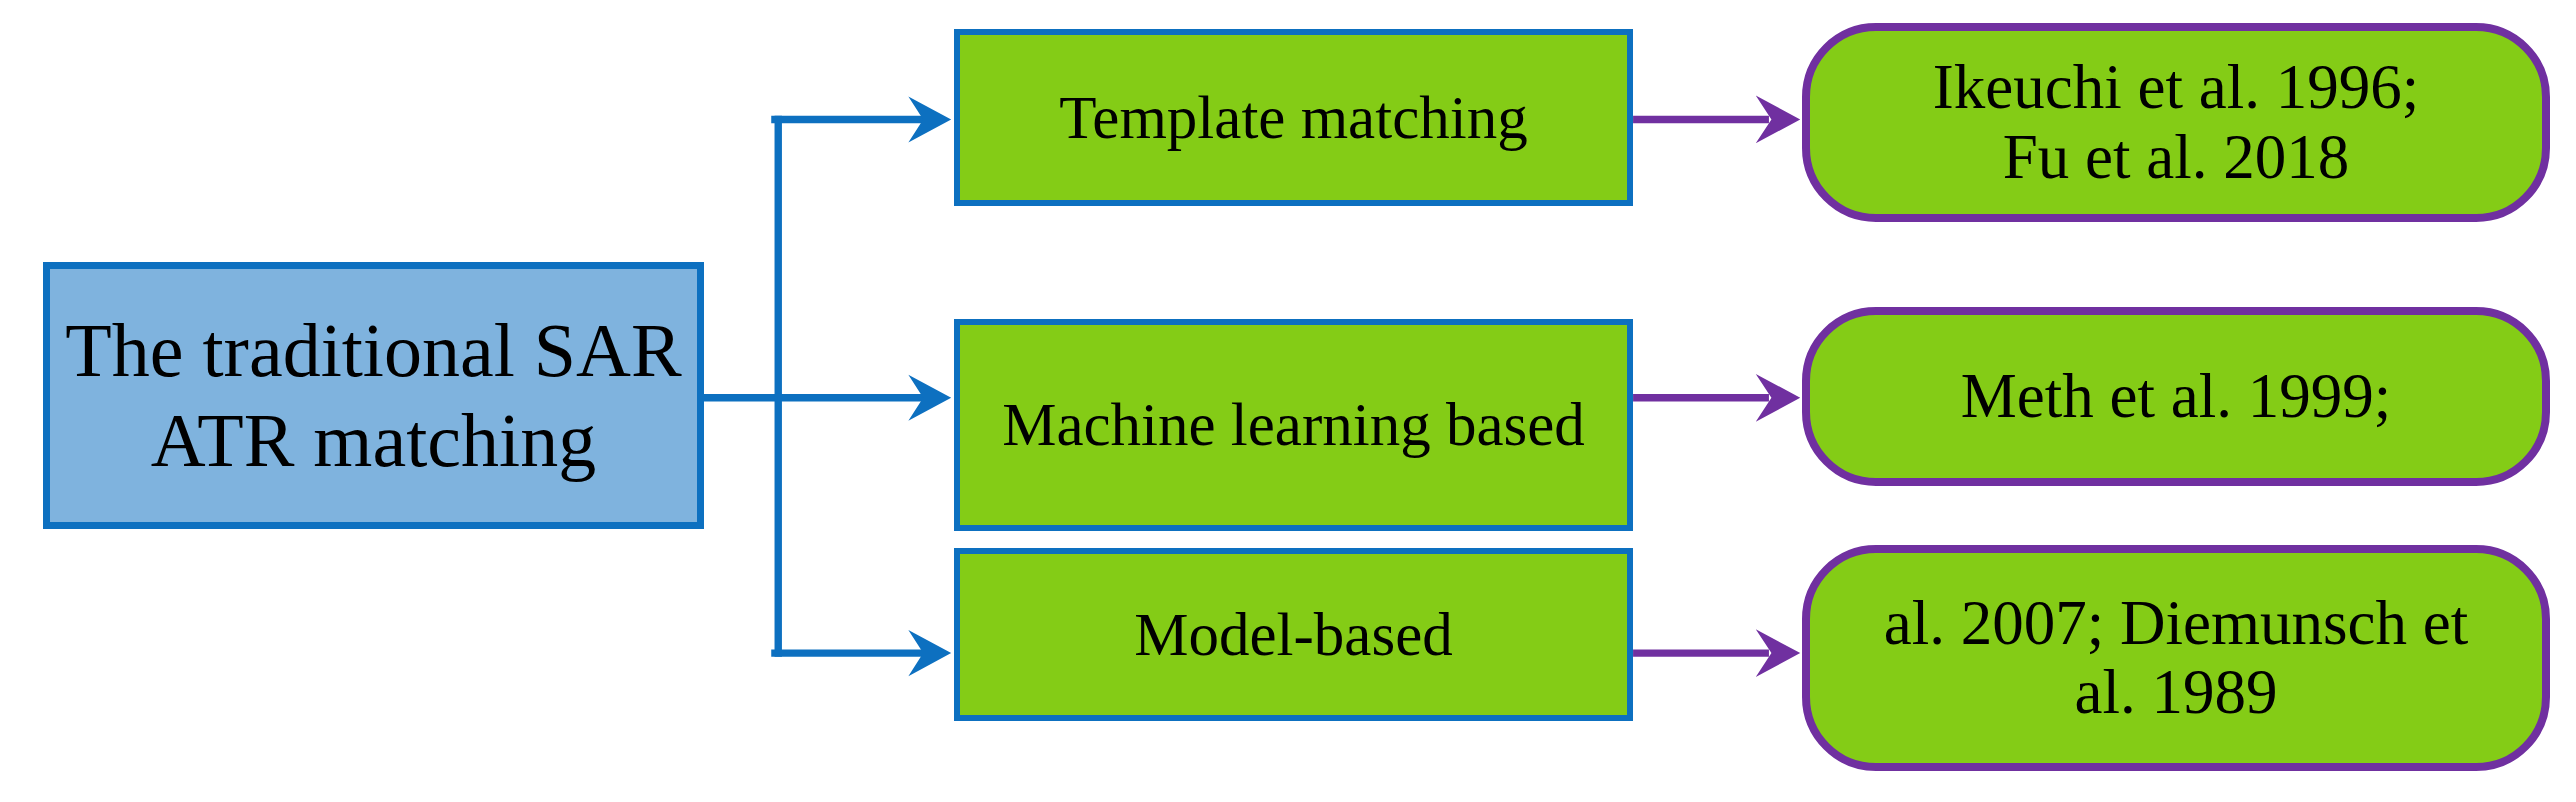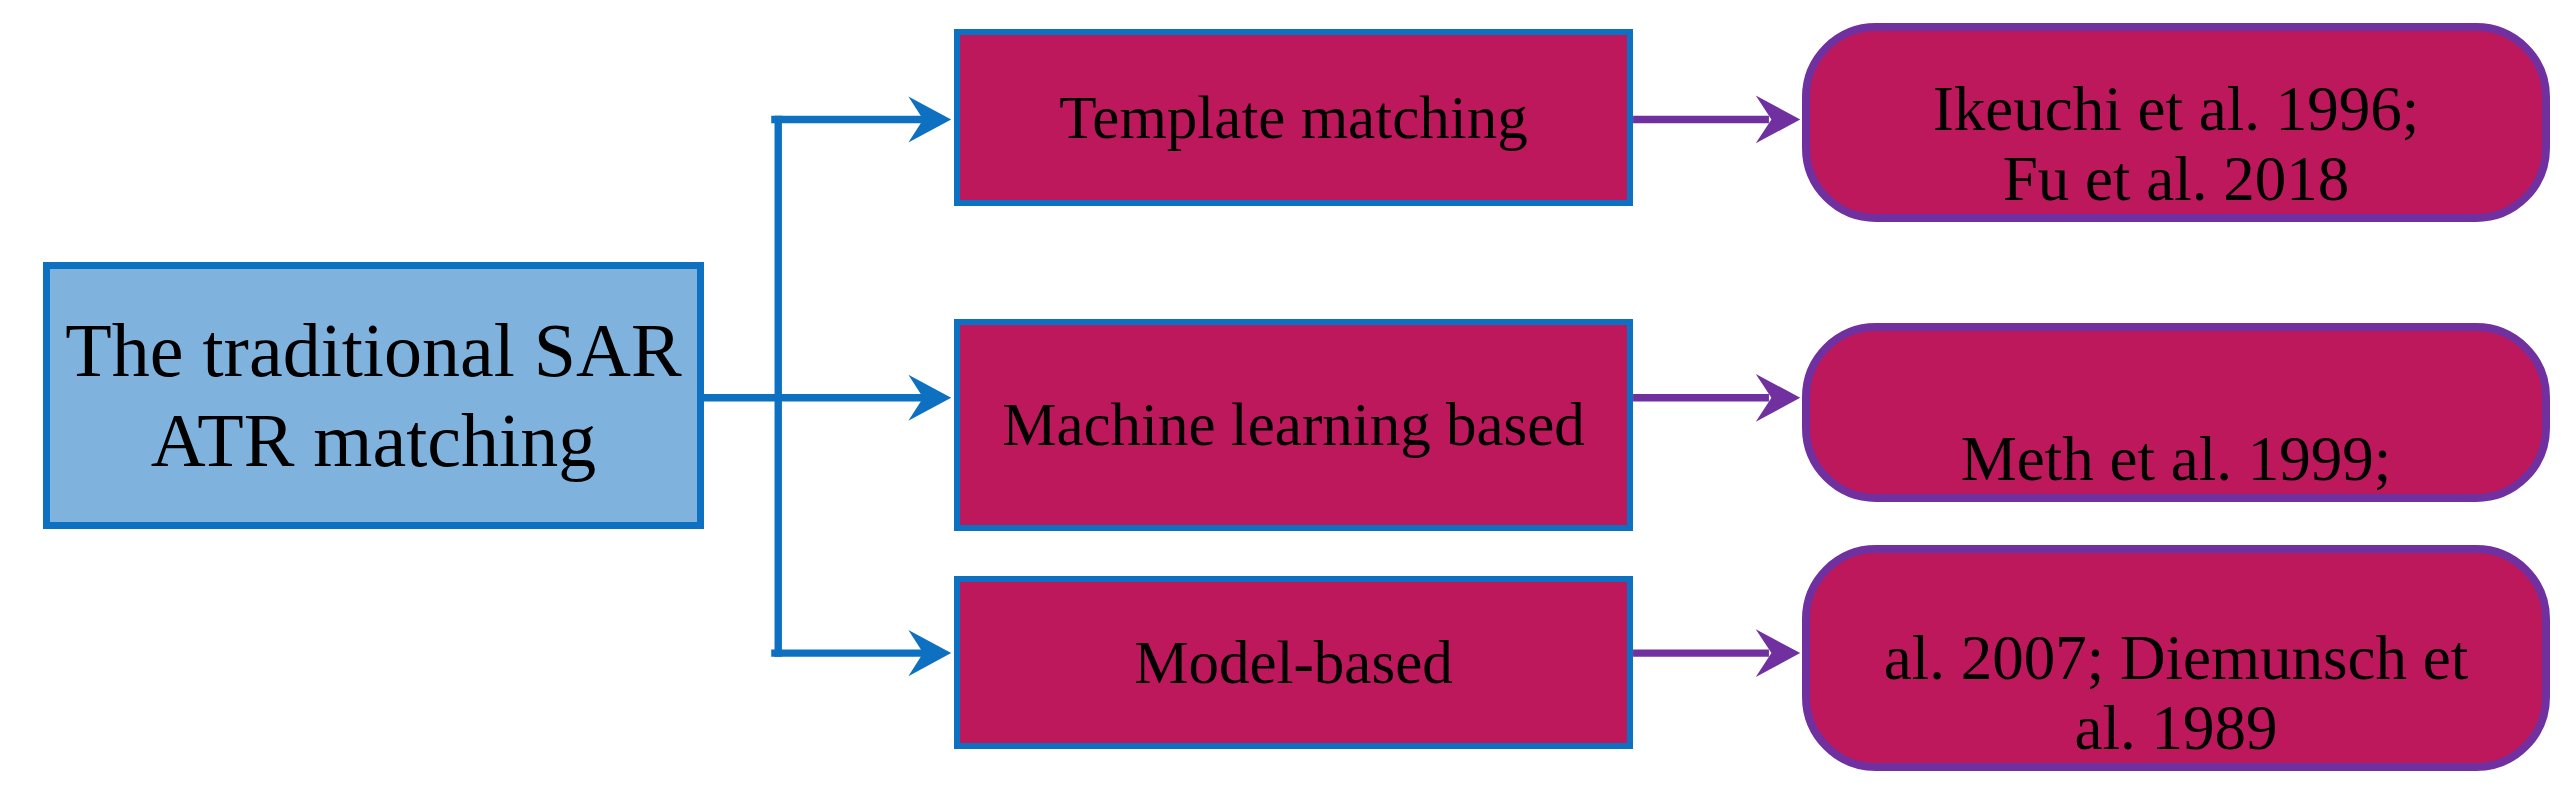--- a/index.html
+++ b/index.html
@@ -16,21 +16,21 @@
     color: var(--text, #000000);
     overflow: hidden;
   }
   .node {
     position: absolute;
     box-sizing: border-box;
     display: flex;
     align-items: center;
     justify-content: center;
     text-align: center;
-    background: #be185d;
+    background: #84cc16;
   }
   .node .lines div { white-space: nowrap; }
 
   
   .root-node {
     left: 43px; top: 262px;
     width: 661px; height: 267px;
     border: 7.4px solid var(--blue, #0d70c0);
     background: var(--root_fill, #7fb3de);
     font-size: 76px;
@@ -40,34 +40,33 @@
   
   .branch-node {
     left: 954px;
     width: 679px;
     border: 6.6px solid var(--blue, #0d70c0);
     font-size: 61px;
     line-height: 1.1;
   }
   .branch-top    { top: 29px;  height: 177px; }
   .branch-middle { top: 319px; height: 212px; }
-  .branch-bottom { top: 576px; height: 173px; }
+  .branch-bottom { top: 548px; height: 173px; }
 
   
   .ref-node {
     left: 1802px;
     width: 748px;
     border: 8.2px solid var(--purple, #7030a0);
     border-radius: 74px;
     font-size: 63px;
     line-height: 1.1;
-    align-items: flex-end;
   }
   .ref-top    { top: 23px;  height: 199px; }
-  .ref-middle { top: 323px; height: 179px; }
+  .ref-middle { top: 307px; height: 179px; }
   .ref-bottom { top: 545px; height: 226px; }
 
   #connectors {
     position: absolute;
     left: 0; top: 0;
     pointer-events: none;
   }
   .blue-line   { stroke: var(--blue, #0d70c0);   stroke-width: 9; fill: none; }
   .purple-line { stroke: var(--purple, #7030a0); stroke-width: 9; fill: none; }
   .blue-head   { fill: var(--blue, #0d70c0); }

